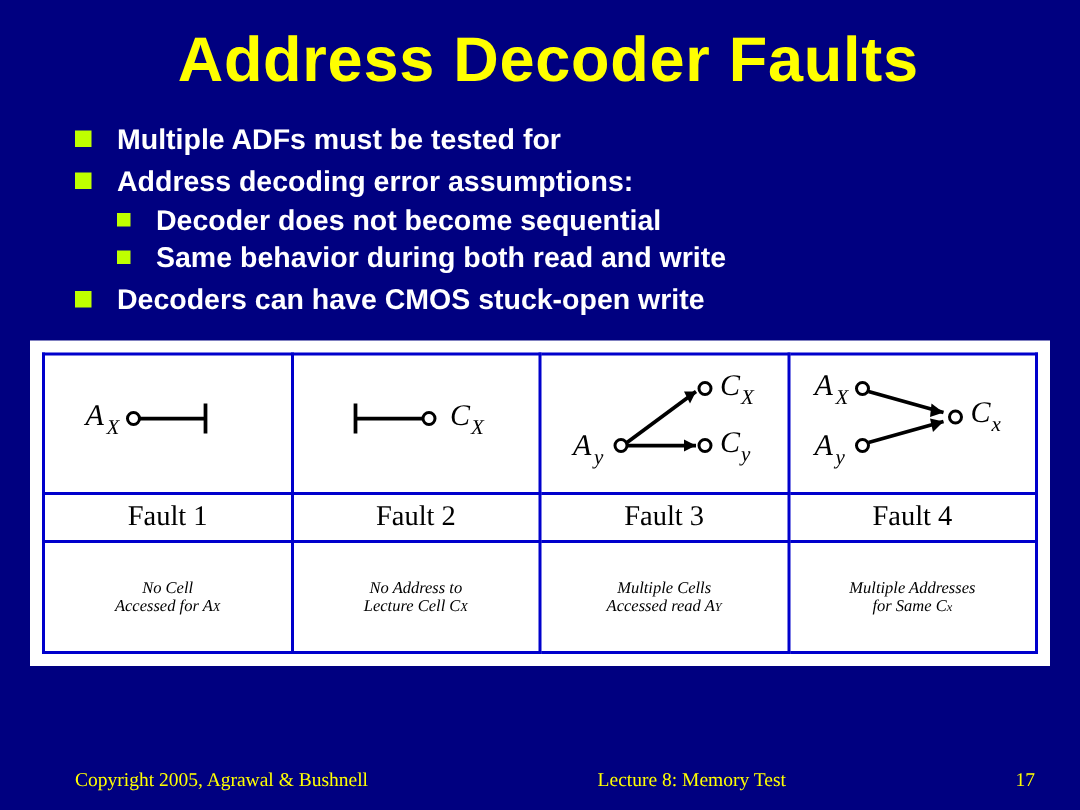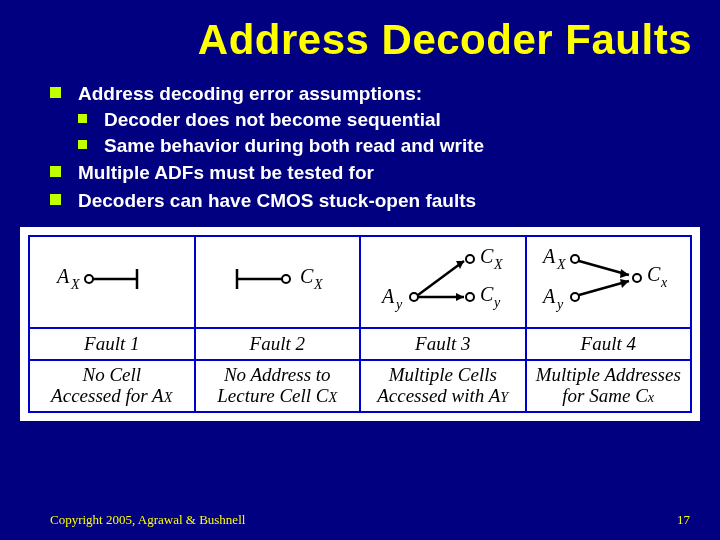--- a/index.html
+++ b/index.html
@@ -9,23 +9,23 @@
     font-family: Arial, Helvetica, sans-serif;
     color: #fff;
     position: relative;
     overflow: hidden;
   }
   .title {
     color: #ffff00;
     font-family: "Arial Black", Arial, sans-serif;
     font-weight: 900;
     font-size: 42px;
-    text-align: right;
+    text-align: center;
     line-height: 1.05;
-    padding: 18px 28px 10px 20px;
+    padding: 18px 9px 10px 20px;
     letter-spacing: 0.5px;
   }
   .content {
     padding: 10px 30px 0 50px;
   }
   ul.outer { list-style: none; }
   ul.outer > li {
     position: relative;
     padding-left: 28px;
     font-size: 19px;
@@ -74,31 +74,30 @@
   table.figure td {
     border: 2px solid #0000cc;
     vertical-align: middle;
     text-align: center;
     padding: 4px;
     color: #000;
   }
   tr.diagrams td { height: 86px; }
   tr.fault td {
     font-family: "Times New Roman", Times, serif;
-    font-style: italic;
     font-size: 19px;
     height: 30px;
     border-radius: 14px;
   }
   tr.desc td {
     font-family: "Times New Roman", Times, serif;
     font-style: italic;
-    font-size: 19px;
+    font-size: 11px;
     line-height: 1.1;
-    height: 52px;
+    height: 74px;
     padding: 4px 6px;
   }
   .sub { font-size: 0.75em; font-style: italic; }
   .footer {
     position: absolute;
     bottom: 12px;
     left: 0; right: 0;
     display: flex;
     justify-content: space-between;
     padding: 0 30px 0 50px;
@@ -114,29 +113,29 @@
 </style>
 </head>
 <body>
 
 <div class="title">
   <span>Address Decoder Faults</span><br>
 </div>
 
 <div class="content">
   <ul class="outer">
+    <li>Multiple ADFs must be tested for</li>
     <li>
       <span>Address decoding error  assumptions:</span>
       <ul class="inner">
         <li>Decoder does not become sequential</li>
         <li>Same behavior during both read and write</li>
       </ul>
     </li>
-    <li>Multiple ADFs must be tested for</li>
-    <li>Decoders can have CMOS stuck-open faults</li>
+    <li>Decoders can have CMOS stuck-open write</li>
   </ul>
 </div>
 
 <div class="figure-wrap">
   <table class="figure">
     <tbody>
         <tr class="diagrams">
       <td>
         <svg width="150" height="78" viewBox="0 0 150 78">
           <text x="20" y="42" font-size="20">A</text>
@@ -200,27 +199,28 @@
       <td>
         <span>No  Cell</span><br>
         <span>Accessed for A</span><span class="sub">X</span>
       </td>
       <td>
         <span>No  Address to</span><br>
         <span>Lecture Cell C</span><span class="sub">X</span>
       </td>
       <td>
         <span>Multiple  Cells</span><br>
-        <span>Accessed with A</span><span class="sub">Y</span>
+        <span>Accessed read A</span><span class="sub">Y</span>
       </td>
       <td>
         <span>Multiple Addresses</span><br>
         <span>for  Same  C</span><span class="sub">x</span>
       </td>
     </tr>
   </tbody>
     </table>
 </div>
 
 <div class="footer">
   <span>Copyright 2005, Agrawal &amp; Bushnell</span>
+  <span>Lecture 8: Memory Test</span>
   <span>17</span>
 </div>
 
 </body></html>

